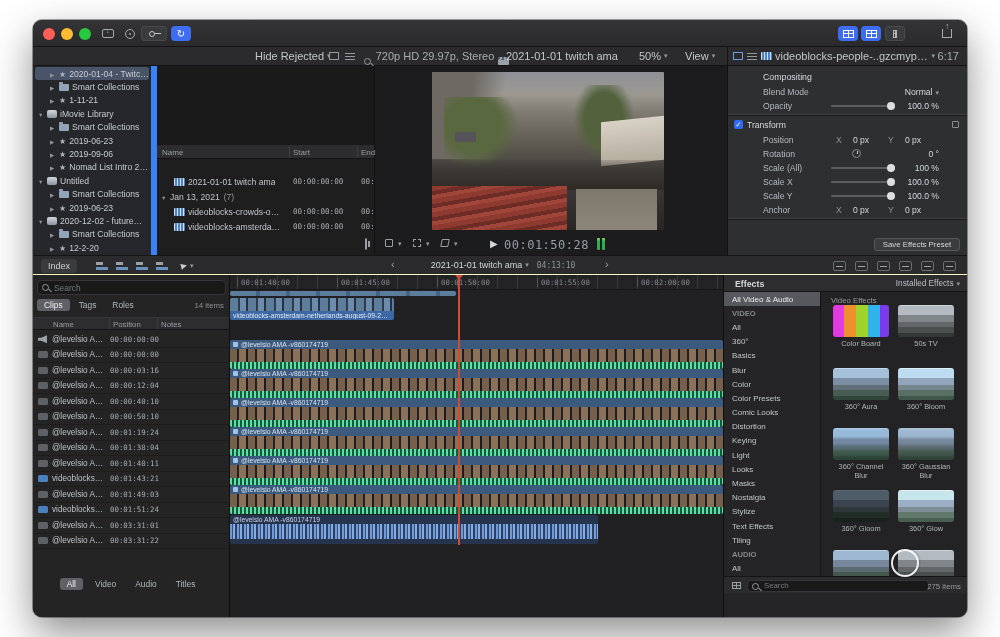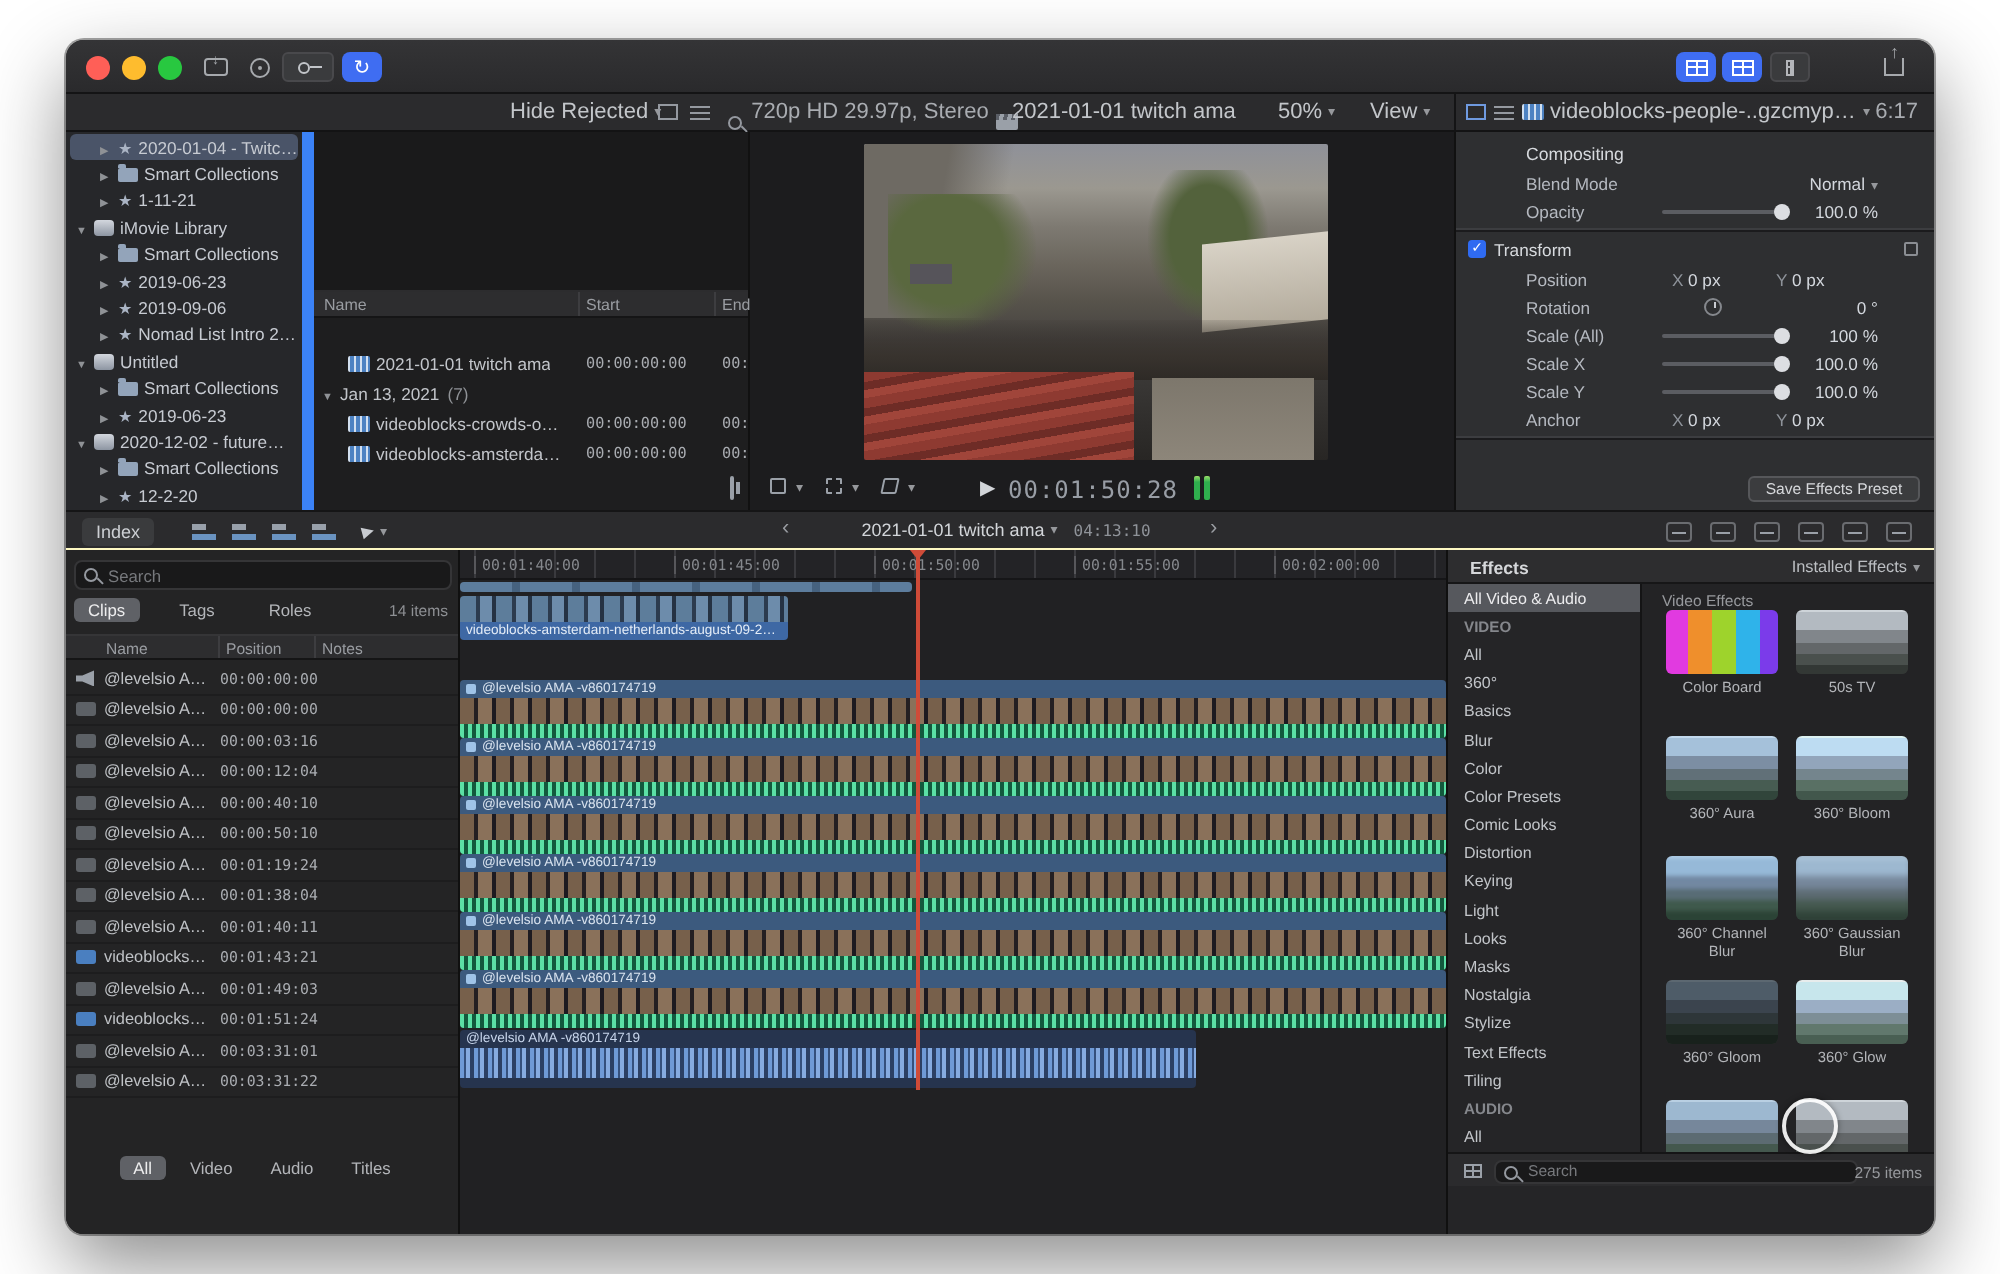--- a/index.html
+++ b/index.html
@@ -88,21 +88,21 @@
 .insrow .lb{margin-left:35px;color:#b5b9c0}
 .sec{margin-left:35px;color:#d7dade;font-size:8.8px}
 .hsec{margin-left:19px;color:#d7dade}
 .val{position:absolute;right:28px;width:72px;text-align:right;color:#d3d7dd}
 .slider{position:absolute;left:103px;width:62px;height:2px;background:#5b5d62;border-radius:1px}
 .slider::after{content:"";position:absolute;right:-2px;top:-3px;width:8px;height:8px;background:#dcdee2;border-radius:50%}
 .chk{position:absolute;left:6px;width:9px;height:9px;background:#2f6bf2;border-radius:2px;color:#fff;font-size:7px;line-height:9px;text-align:center}
 .chk::before{content:"✓"}
 .sq{position:absolute;right:8px;width:7px;height:7px;border:1px solid #8b8e93;border-radius:1px}
 .xy{position:absolute;color:#8e939a}
-.xv{position:absolute;width:34px;text-align:left;color:#d3d7dd}
+.xv{position:absolute;width:34px;text-align:center;color:#d3d7dd}
 .dial{position:absolute;left:124px;width:9px;height:9px;border:1px solid #85888d;border-radius:50%}
 .dial::before{content:"";position:absolute;left:3.5px;top:0.5px;width:1.5px;height:3px;background:#c9ccd1}
 .insdiv{position:absolute;left:0;width:100%;height:1px;background:#3c3d40;box-shadow:0 1px 0 #1b1b1d}
 #save-preset{position:absolute;left:146px;top:172px;width:86px;height:13px;background:#3b3c3e;border:1px solid #56575a;border-radius:3px;
  color:#d6d8db;font-size:7.8px;display:flex;align-items:center;justify-content:center}
 
 #tbar{left:0;top:235px;width:100%;height:20px;background:#2b2b2d;border-top:1px solid #151516;border-bottom:1px solid #fef9c3;color:#bfc2c6}
 #index-btn{position:absolute;left:8px;top:3px;height:14px;padding:0 7px;background:#3a3b3d;border-radius:3px;display:flex;align-items:center;color:#cdd0d4}
 .eic{position:absolute;top:5px;width:15px;height:10px;
  background:linear-gradient(#98a0aa,#98a0aa) 1px 1px/7px 3px no-repeat,linear-gradient(#6a93c0,#6a93c0) 1px 6px/12px 3px no-repeat}
@@ -464,21 +464,21 @@
     <span class="tic" style="left:866px"></span>
     <span class="tic" style="left:888px"></span>
     <span class="tic" style="left:910px"></span>
   </div>
 
   <div class="a" id="lower">
 
     <div class="a" id="indexp">
       <span class="a sico ic-search" style="left:9px;top:9px"></span>
       <input class="searchbox" style="left: 4px; top: 5px; width: 189px; height: 15px;" placeholder="Search">
-      <div class="a f" style="left:4px;top:24px;gap:13px">
+      <div class="a f" style="left:4px;top:24px;gap:2px">
         <span class="pill on">Clips</span>
         <span class="pill">Tags</span>
         <span class="pill">Roles</span>
       </div>
       <span id="i-count">14 items</span>
       <div id="i-cols">
         <span class="a" style="left:20px;top:2px">Name</span>
         <span class="a" style="left:80px;top:2px">Position</span>
         <span class="a" style="left:128px;top:2px">Notes</span>
         <span class="cdiv" style="left:76px"></span>

